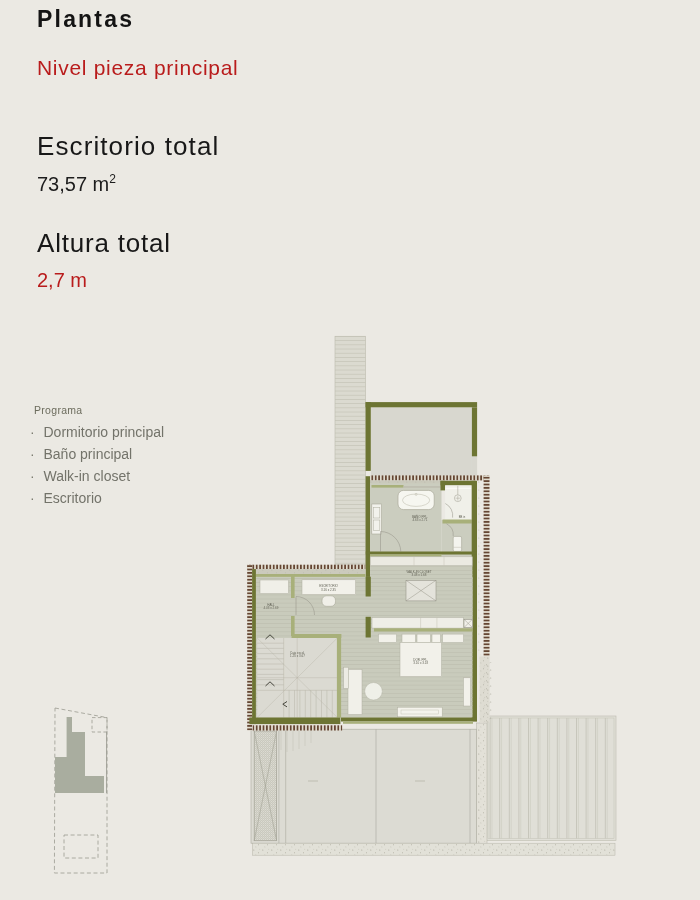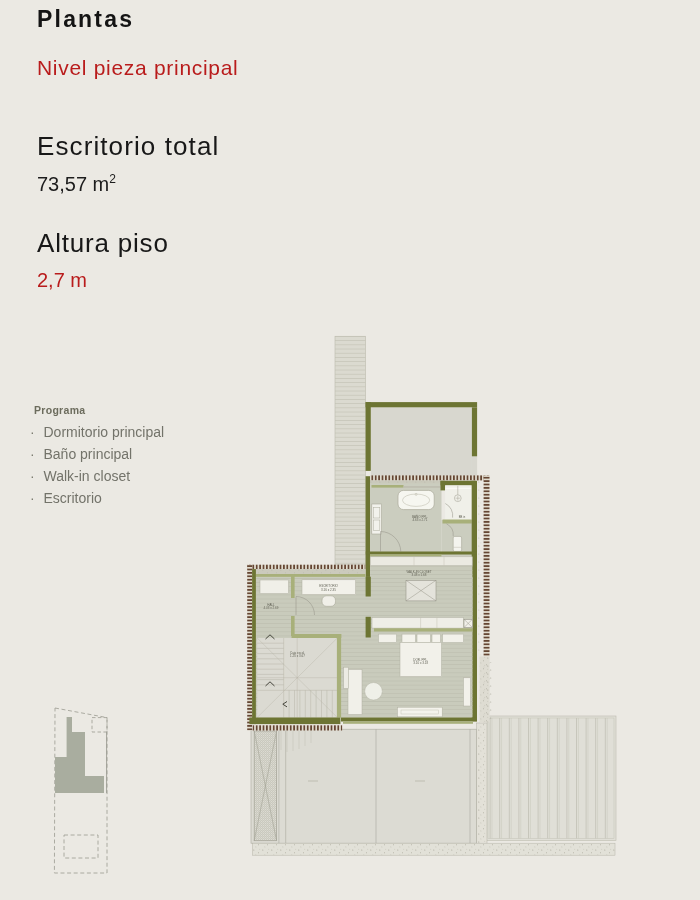--- a/index.html
+++ b/index.html
@@ -4,36 +4,36 @@
 <style>
   html,body{margin:0;padding:0}
   body{width:700px;height:900px;background:#ebe9e3;font-family:"Liberation Sans",sans-serif;position:relative;overflow:hidden}
   .abs{position:absolute}
   .h1{left:37px;top:6px;font-size:23px;font-weight:bold;color:#141414;letter-spacing:2.2px}
   .sub{left:37px;top:56px;font-size:21px;color:#b91c1c;letter-spacing:0.7px}
   .h2a{left:37px;top:131px;font-size:26px;color:#181818;letter-spacing:1.1px}
   .v1{left:37px;top:172px;font-size:20px;color:#1d1d1d}
   .h2b{left:37px;top:228px;font-size:26px;color:#181818;letter-spacing:0.8px}
   .v2{left:37px;top:269px;font-size:20px;color:#b91c1c}
-  .prog{left:34px;top:403.8px;font-size:10.5px;font-weight:bold;color:#6c6c5d;letter-spacing:0.3px}
+  .prog{left:34px;top:403.8px;font-size:10.5px;font-weight:normal;color:#6c6c5d;letter-spacing:0.3px}
   .plist{left:30px;top:420.5px;font-size:14px;color:#73736a;line-height:22px}
   .plist .b{display:inline-block;width:13.5px;text-align:left;color:#7c7c70}
 </style>
 </head>
 <body>
 
 <div class="abs h1">Plantas</div>
 
 <div class="abs sub">Nivel pieza principal</div>
 
 <div class="abs h2a">Escritorio total</div>
 
 <div class="abs v1">73,57 m<sup style="font-size:12px">2</sup></div>
 
-<div class="abs h2b">Altura piso</div>
+<div class="abs h2b">Altura total</div>
 
 <div class="abs v2">2,7 m</div>
 
 <div class="abs prog">Programa</div>
 
 <div class="abs plist"><span class="b">·</span>Dormitorio principal<br>
 <span class="b">·</span>Baño principal<br>
 <span class="b">·</span>Walk-in closet<br>
 <span class="b">·</span>Escritorio</div>
 

